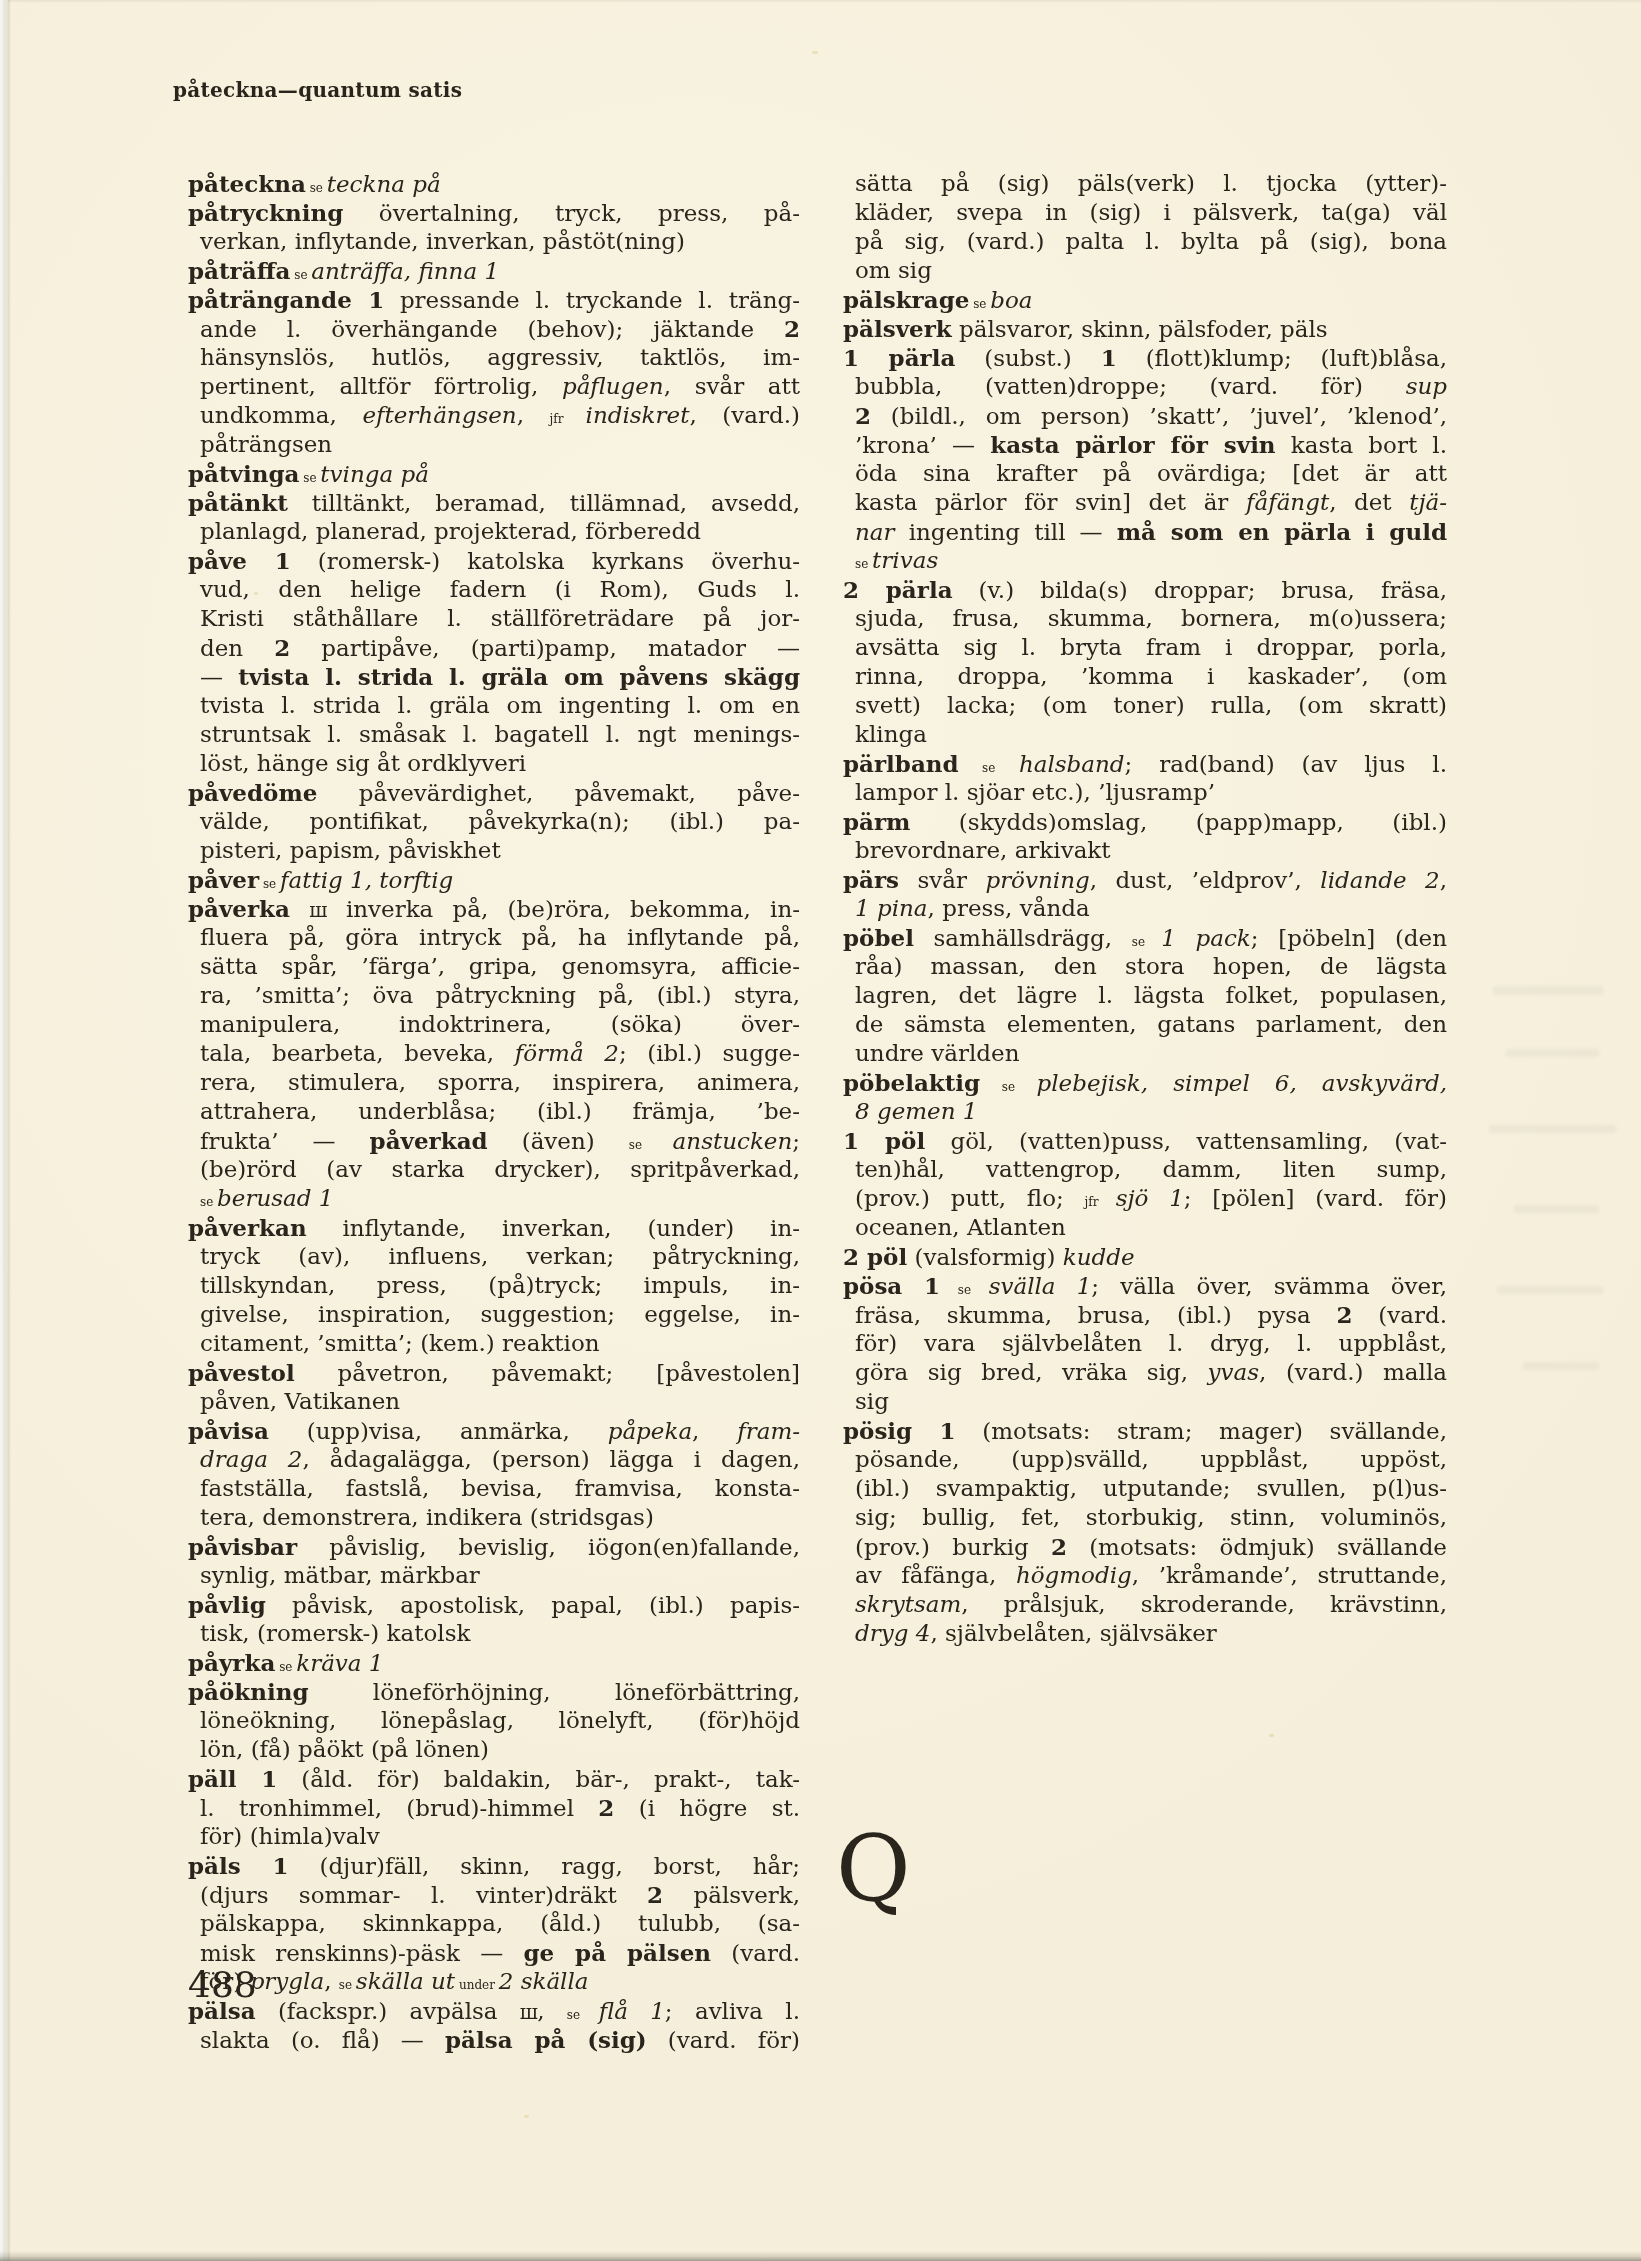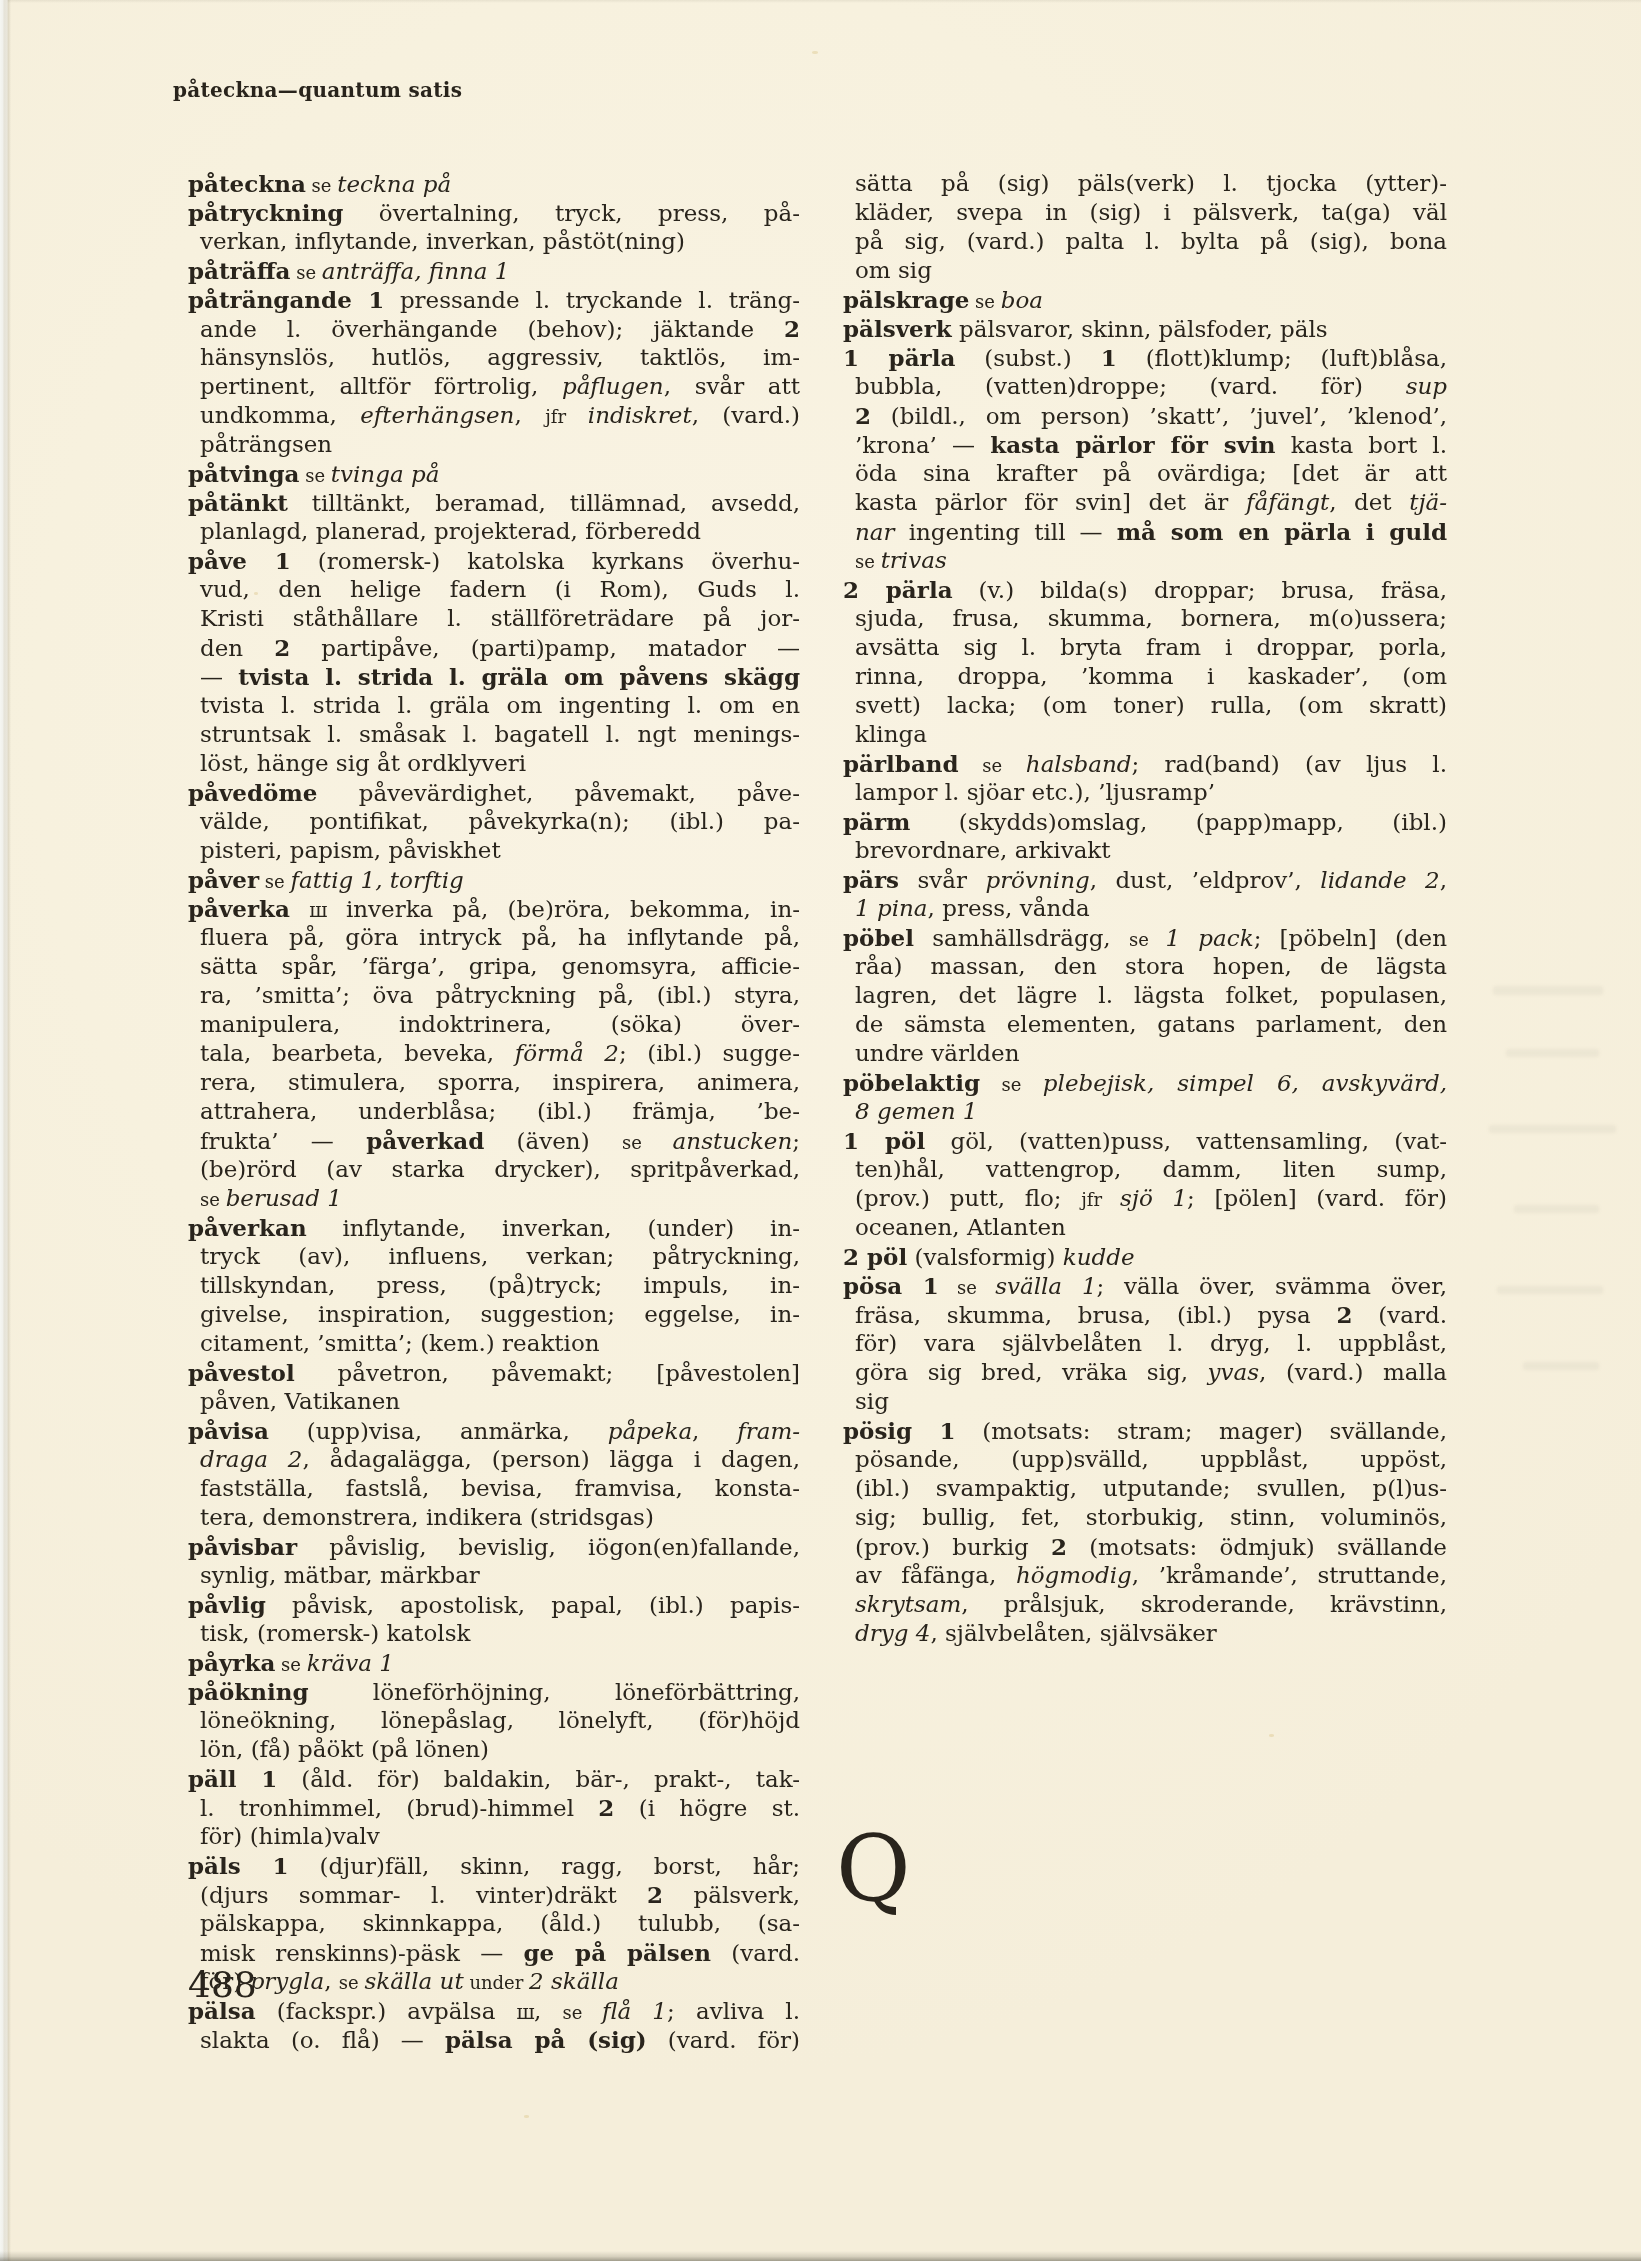--- a/index.html
+++ b/index.html
@@ -25,21 +25,21 @@
   
   .running-head{position:absolute;left:173px;top:78px;font-size:20px;font-weight:bold;letter-spacing:0.3px;}
   .col{position:absolute;top:169px;}
   .col-left{left:188px;width:612px;}
   .col-right{left:843px;width:604px;}
   .line{height:29px;line-height:29px;font-size:23px;white-space:nowrap;}
   .line.j{white-space:normal;text-align:justify;text-align-last:justify;overflow:hidden;}
   .line.ind{padding-left:12px;}
   .line .b{font-weight:bold;}
   .line .i{font-style:italic;}
-  .line .s{font-size:18px;}
+  .line .s{font-size:12px;}
   .line .m{font-size:19.5px;letter-spacing:-0.8px;}
   .section-letter{position:absolute;left:836px;top:1819px;font-size:91px;line-height:1.1;font-weight:normal;}
   .q-entries{position:absolute;left:843px;top:1958px;width:604px;}
   .page-number{position:absolute;left:188px;top:1964px;font-size:36px;}
   
   .speck{position:absolute;background:rgba(214,190,120,.35);border-radius:50%;}
 </style>
 </head>
 <body>
 

